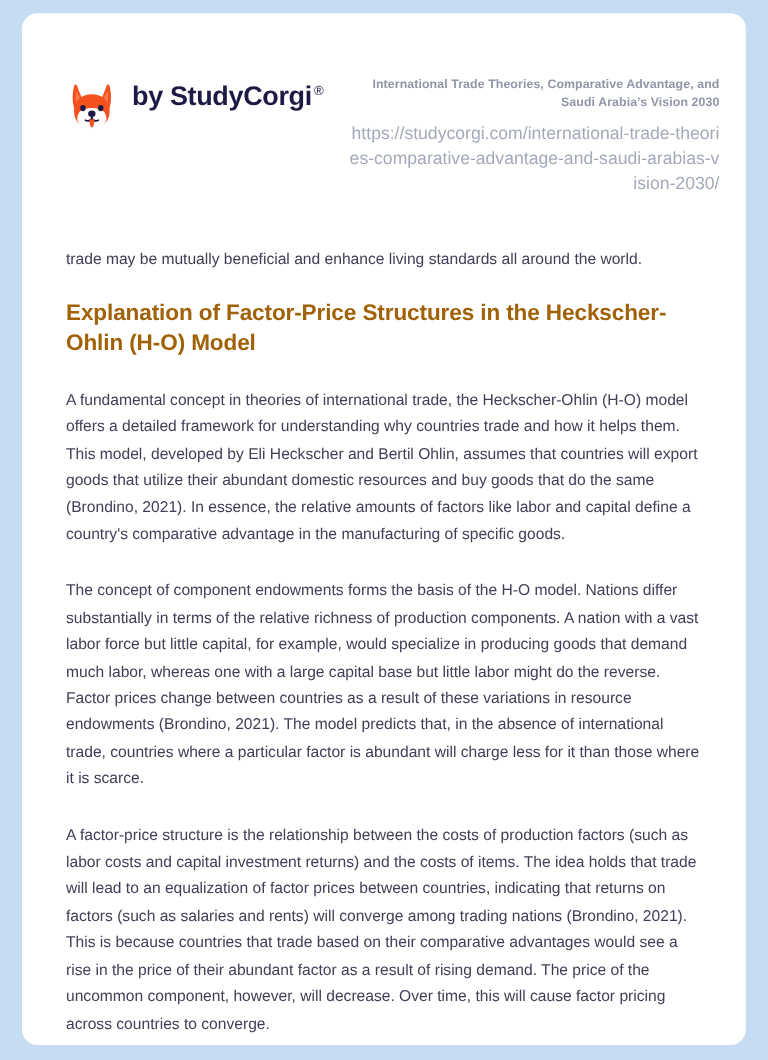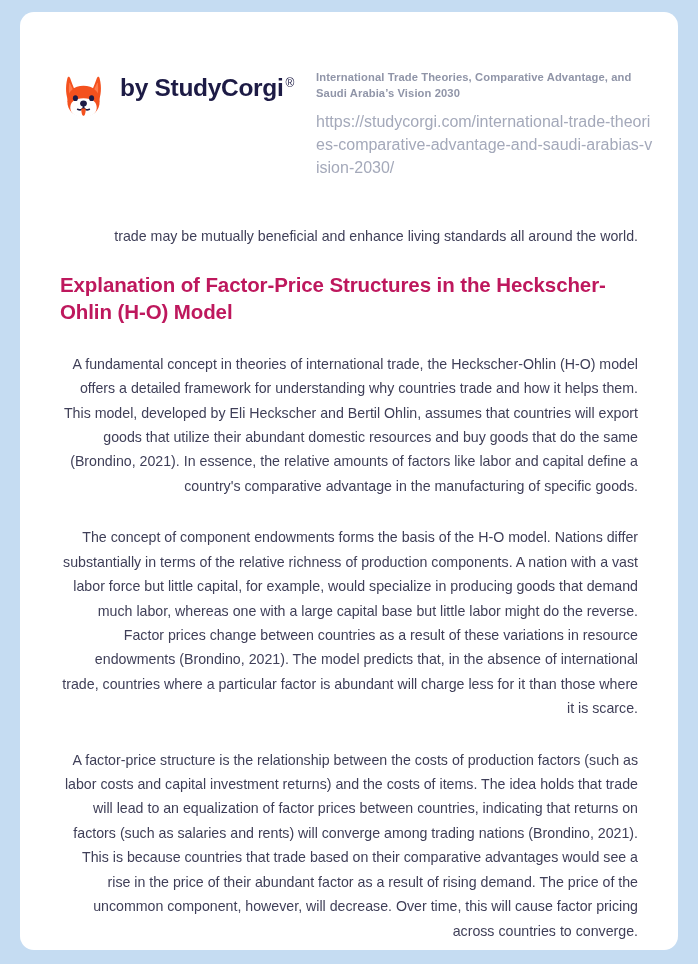--- a/index.html
+++ b/index.html
@@ -58,20 +58,21 @@
   }
   .brand-reg {
     font-size: 12px;
     font-weight: normal;
     color: #1d1b45;
     vertical-align: super;
     margin-left: 2px;
   }
 
   .header-meta {
+    text-align: right;
     padding-top: 2px;
     max-width: 338px;
   }
   .header-title {
     font-size: 11.2px;
     font-weight: bold;
     color: #9095a8;
     line-height: 1.42;
     letter-spacing: 0.1px;
   }
@@ -90,30 +91,29 @@
     margin-top: 45px;
   }
 
   .body-text {
     font-size: 14.2px;
     line-height: 1.72;
     color: #3f3f58;
   }
   .body-text p {
     margin: 0 0 27px 0;
-    text-align: right;
   }
   .body-text p:first-child {
     margin-bottom: 22px;
   }
 
   .section-heading {
     font-size: 20.5px;
     font-weight: bold;
-    color: #be185d;
+    color: #a16207;
     line-height: 1.34;
     margin: 0 0 26px 0;
     letter-spacing: -0.1px;
   }
 </style>
 </head>
 <body>
 
 <div class="page-sheet">
 

